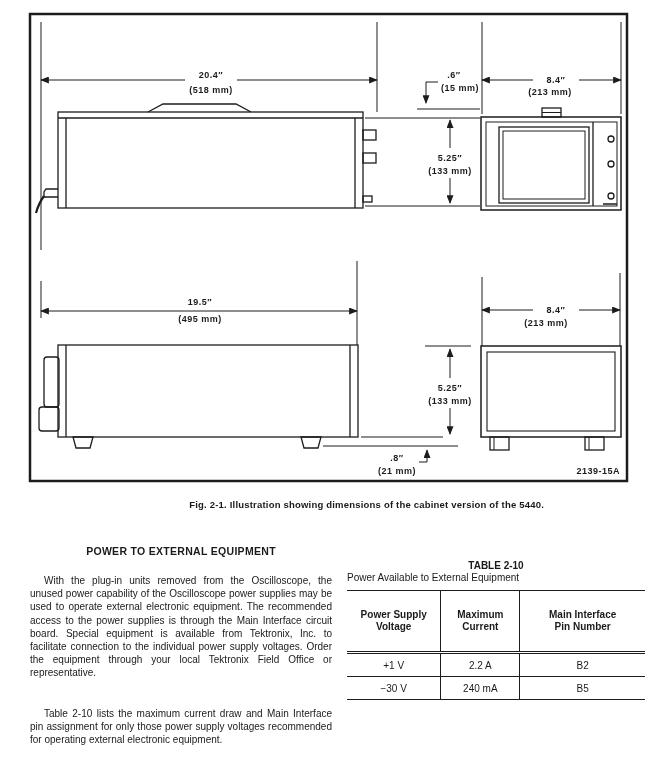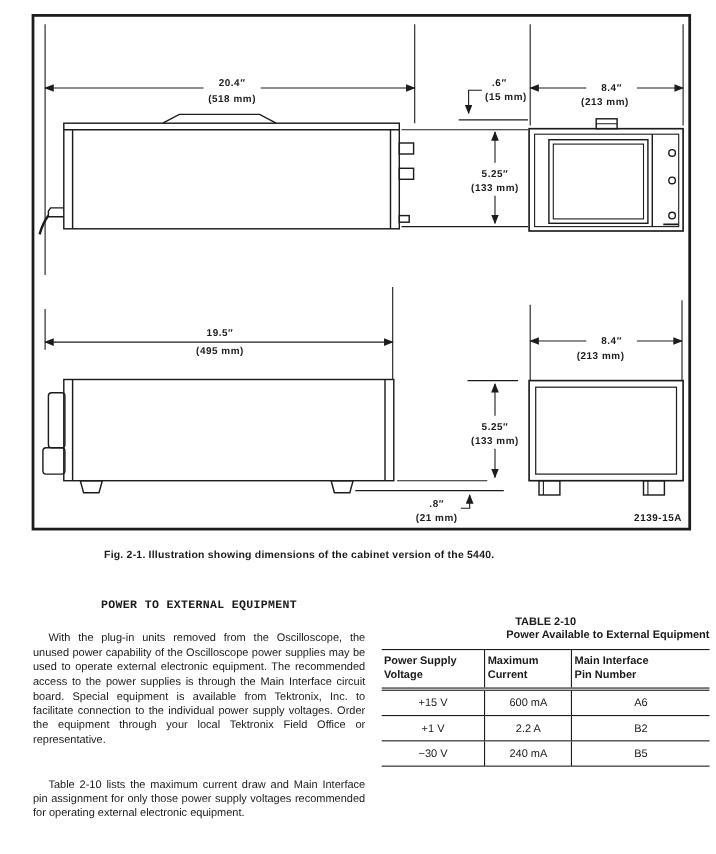--- a/index.html
+++ b/index.html
@@ -2,35 +2,35 @@
 <html><head>
 <meta charset="utf-8">
 <style>
   html,body{margin:0;padding:0;background:#ffffff;}
   body{width:651px;height:776px;position:relative;overflow:hidden;
        font-family:"Liberation Sans",sans-serif;color:#1a1a1a;}
   .figure-wrap{position:absolute;left:0;top:0;width:651px;height:490px;padding-left:13px;}
   svg{display:block;}
   svg text{font-family:"Liberation Sans",sans-serif;font-size:9px;font-weight:bold;
            letter-spacing:.5px;fill:#1c1c1c;}
-  .caption{position:absolute;left:0;top:499px;width:544px;text-align:center;
+  .caption{position:absolute;left:0;top:499px;width:544px;text-align:right;
            font-size:9.5px;font-weight:bold;letter-spacing:.2px;}
   .col-left{position:absolute;left:30px;top:545px;width:302px;}
   .col-left h2{margin:0 0 17px 0;font-size:10.5px;font-weight:bold;text-align:center;
-               letter-spacing:.3px;font-family:Liberation Mono, monospace;}
+               letter-spacing:.3px;}
   .col-left p{margin:0;font-size:10px;line-height:13.2px;text-align:justify;
               text-indent:14px;}
   .col-left p.p2{margin-top:27px;}
   .col-right{position:absolute;left:347px;top:560px;width:298px;}
   .t-title{text-align:center;font-size:10px;font-weight:bold;}
-  .t-sub{text-align:right;font-size:10px;font-weight:bold;margin-top:1px;}
+  .t-sub{text-align:left;font-size:10px;font-weight:normal;margin-top:1px;}
   table{border-collapse:collapse;width:100%;table-layout:fixed;margin-top:7px;
         border-top:1.5px solid #1c1c1c;border-bottom:1.5px solid #1c1c1c;}
-  th{font-size:10px;font-weight:bold;text-align:left;vertical-align:middle;
-     padding:5px 2px;white-space:pre-line;line-height:12px;
+  th{font-size:10px;font-weight:bold;text-align:center;vertical-align:middle;
+     padding:18px 2px;white-space:pre-line;line-height:12px;
      border-bottom:3.5px double #1c1c1c;}
   td{font-size:10px;text-align:center;vertical-align:middle;padding:5.5px 2px;}
   tbody tr + tr td{border-top:1.2px solid #1c1c1c;}
   th:nth-child(n+2),td:nth-child(n+2){border-left:1.2px solid #1c1c1c;}
 </style>
 </head>
 <body>
 
 <div class="figure-wrap">
 <svg width="651" height="490" viewBox="0 0 651 490" xmlns="http://www.w3.org/2000/svg">
@@ -176,25 +176,20 @@
         <th>Power Supply
 Voltage</th>
         <th>Maximum
 Current</th>
         <th>Main Interface
 Pin Number</th>
       </tr>
     </thead>
     <tbody>
       <tr>
-        <td>+15 V</td>
-        <td>600 mA</td>
-        <td>A6</td>
-      </tr>
-      <tr>
         <td>+1 V</td>
         <td>2.2 A</td>
         <td>B2</td>
       </tr>
       <tr>
         <td>−30 V</td>
         <td>240 mA</td>
         <td>B5</td>
       </tr>
     </tbody>

